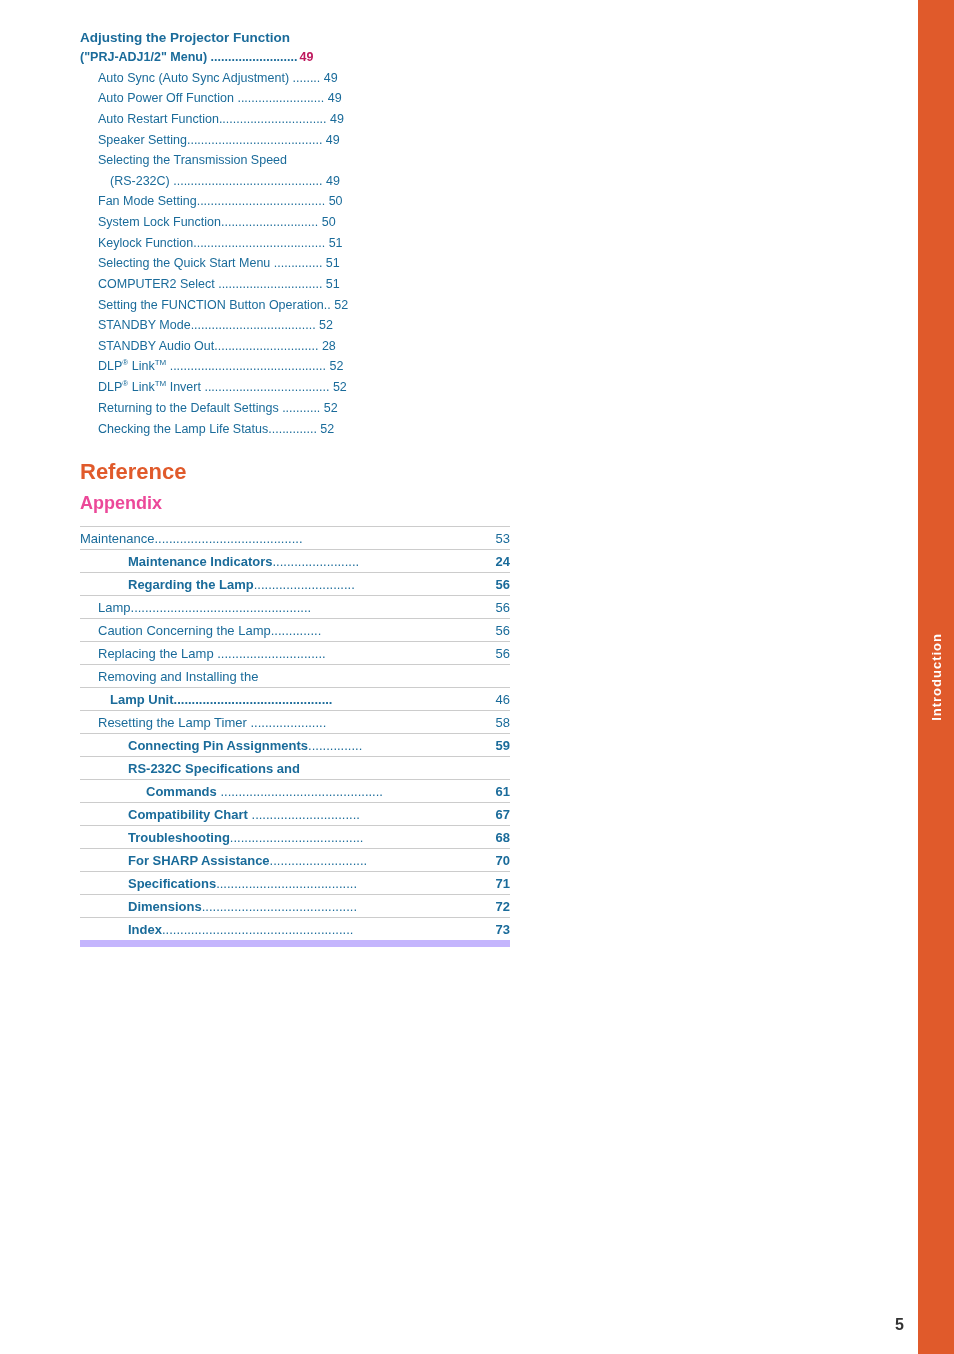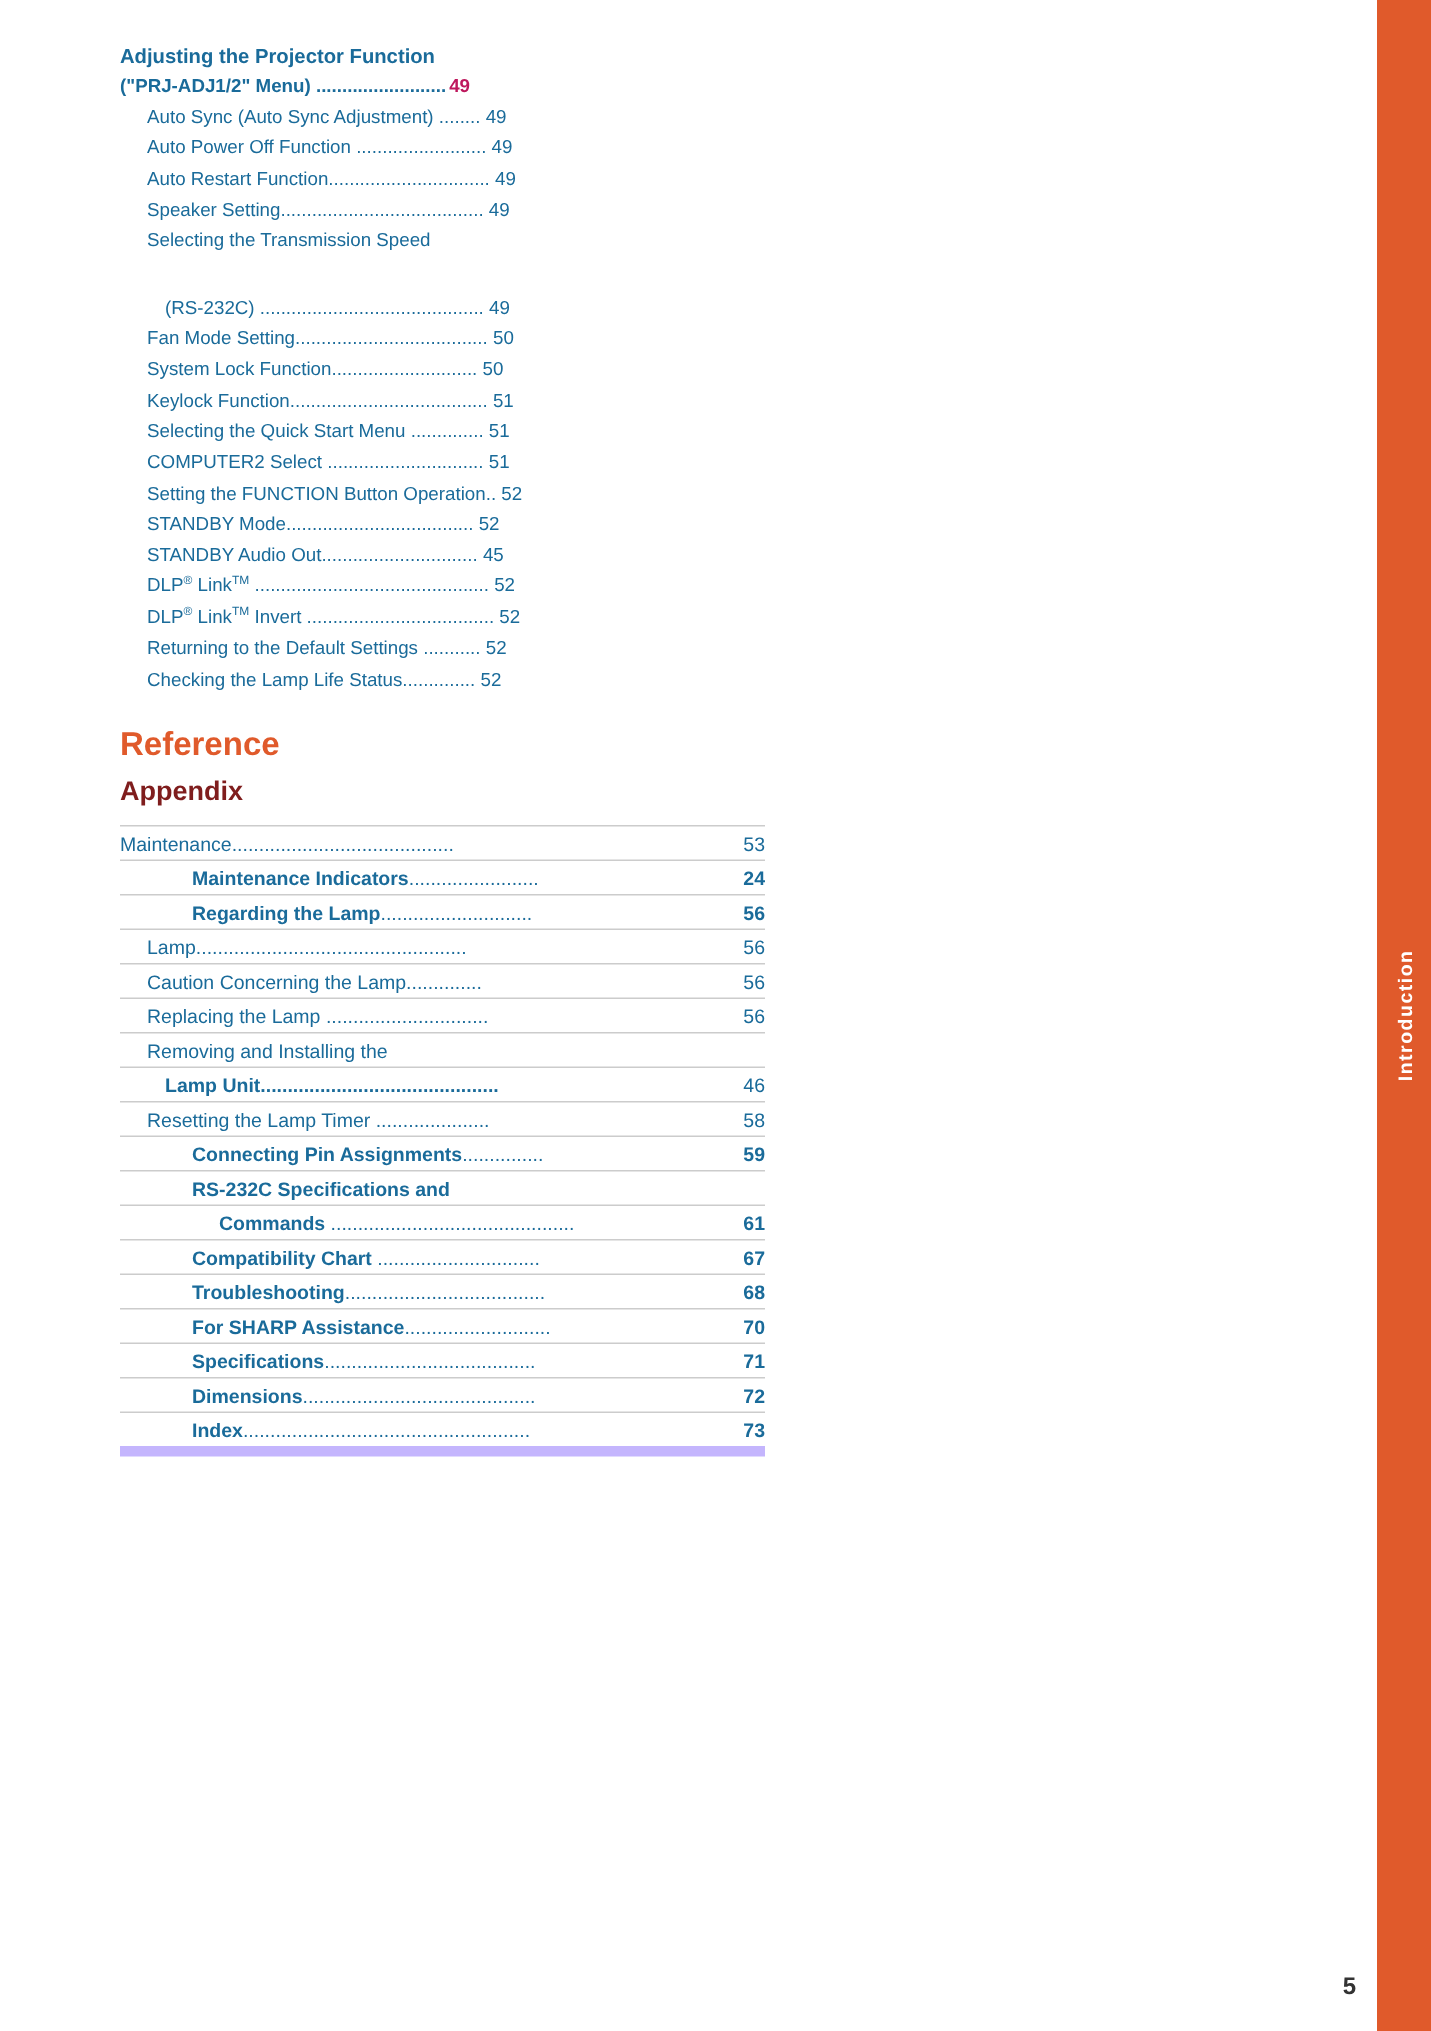--- a/index.html
+++ b/index.html
@@ -70,21 +70,21 @@
 
     .toc-heading-orange {
       color: #e05a2b;
       font-size: 22px;
       font-weight: bold;
       margin-bottom: 8px;
       margin-top: 20px;
     }
 
     .toc-heading-blue-large {
-      color: #7f1d1d;
+      color: #ec4899;
       font-size: 18px;
       font-weight: bold;
       margin-bottom: 12px;
       margin-top: 2px;
     }
 
     .toc-line {
       display: flex;
       align-items: baseline;
       font-size: 12.5px;
@@ -188,21 +188,21 @@
         </div>
         <div class="toc-line" style="padding-left:18px;">
           <span>Auto Restart Function............................... 49</span>
         </div>
         <div class="toc-line" style="padding-left:18px;">
           <span>Speaker Setting....................................... 49</span>
         </div>
         <div class="toc-line" style="padding-left:18px;">
           <span>Selecting the Transmission Speed</span>
         </div>
-        <div class="toc-line" style="padding-left:30px;margin-top:24px;">
+        <div class="toc-line" style="padding-left:30px;">
           <span>(RS-232C) ........................................... 49</span>
         </div>
         <div class="toc-line" style="padding-left:18px;">
           <span>Fan Mode Setting..................................... 50</span>
         </div>
         <div class="toc-line" style="padding-left:18px;">
           <span>System Lock Function............................ 50</span>
         </div>
         <div class="toc-line" style="padding-left:18px;">
           <span>Keylock Function...................................... 51</span>
@@ -213,21 +213,21 @@
         <div class="toc-line" style="padding-left:18px;">
           <span>COMPUTER2 Select .............................. 51</span>
         </div>
         <div class="toc-line" style="padding-left:18px;">
           <span>Setting the FUNCTION Button Operation.. 52</span>
         </div>
         <div class="toc-line" style="padding-left:18px;">
           <span>STANDBY Mode.................................... 52</span>
         </div>
         <div class="toc-line" style="padding-left:18px;">
-          <span>STANDBY Audio Out.............................. 45</span>
+          <span>STANDBY Audio Out.............................. 28</span>
         </div>
         <div class="toc-line" style="padding-left:18px;">
           <span>DLP<sup>®</sup> Link<sup>TM</sup> ............................................. 52</span>
         </div>
         <div class="toc-line" style="padding-left:18px;">
           <span>DLP<sup>®</sup> Link<sup>TM</sup> Invert .................................... 52</span>
         </div>
         <div class="toc-line" style="padding-left:18px;">
           <span>Returning to the Default Settings ........... 52</span>
         </div>

